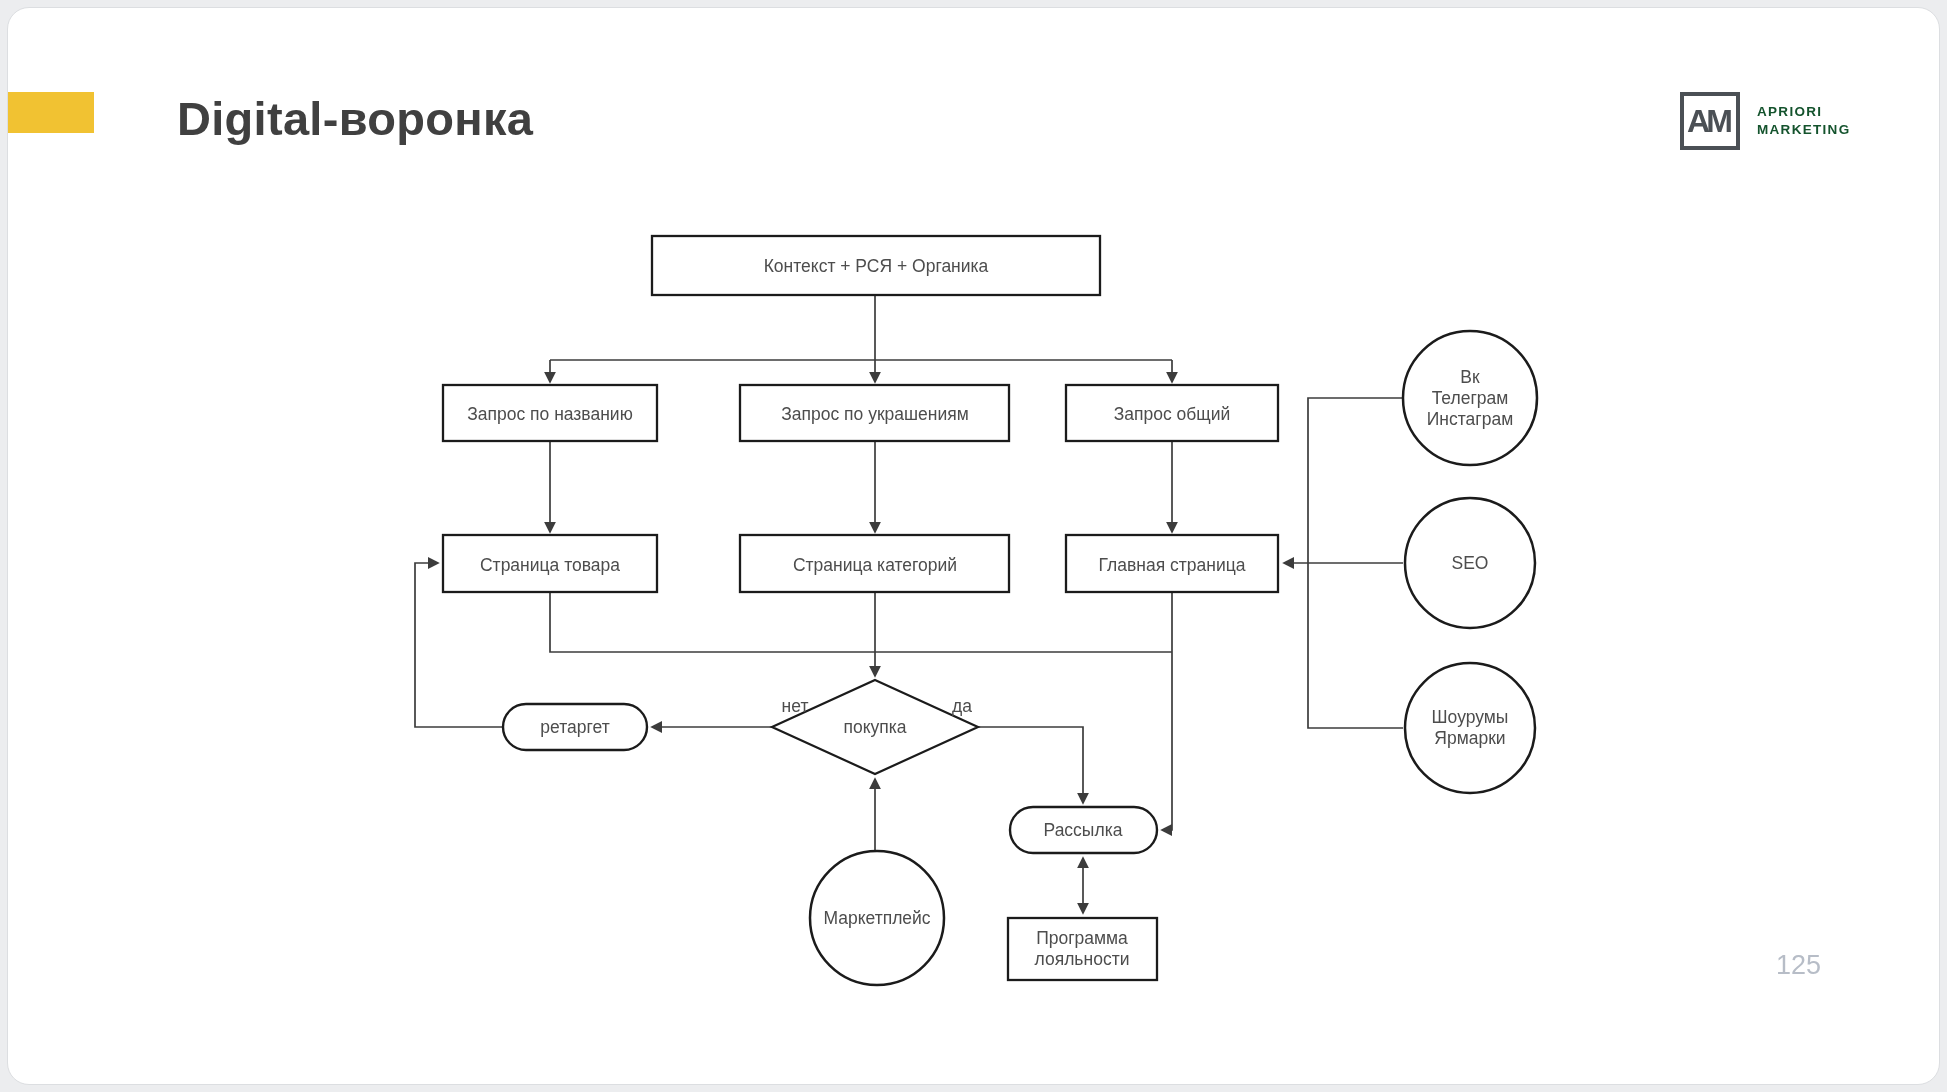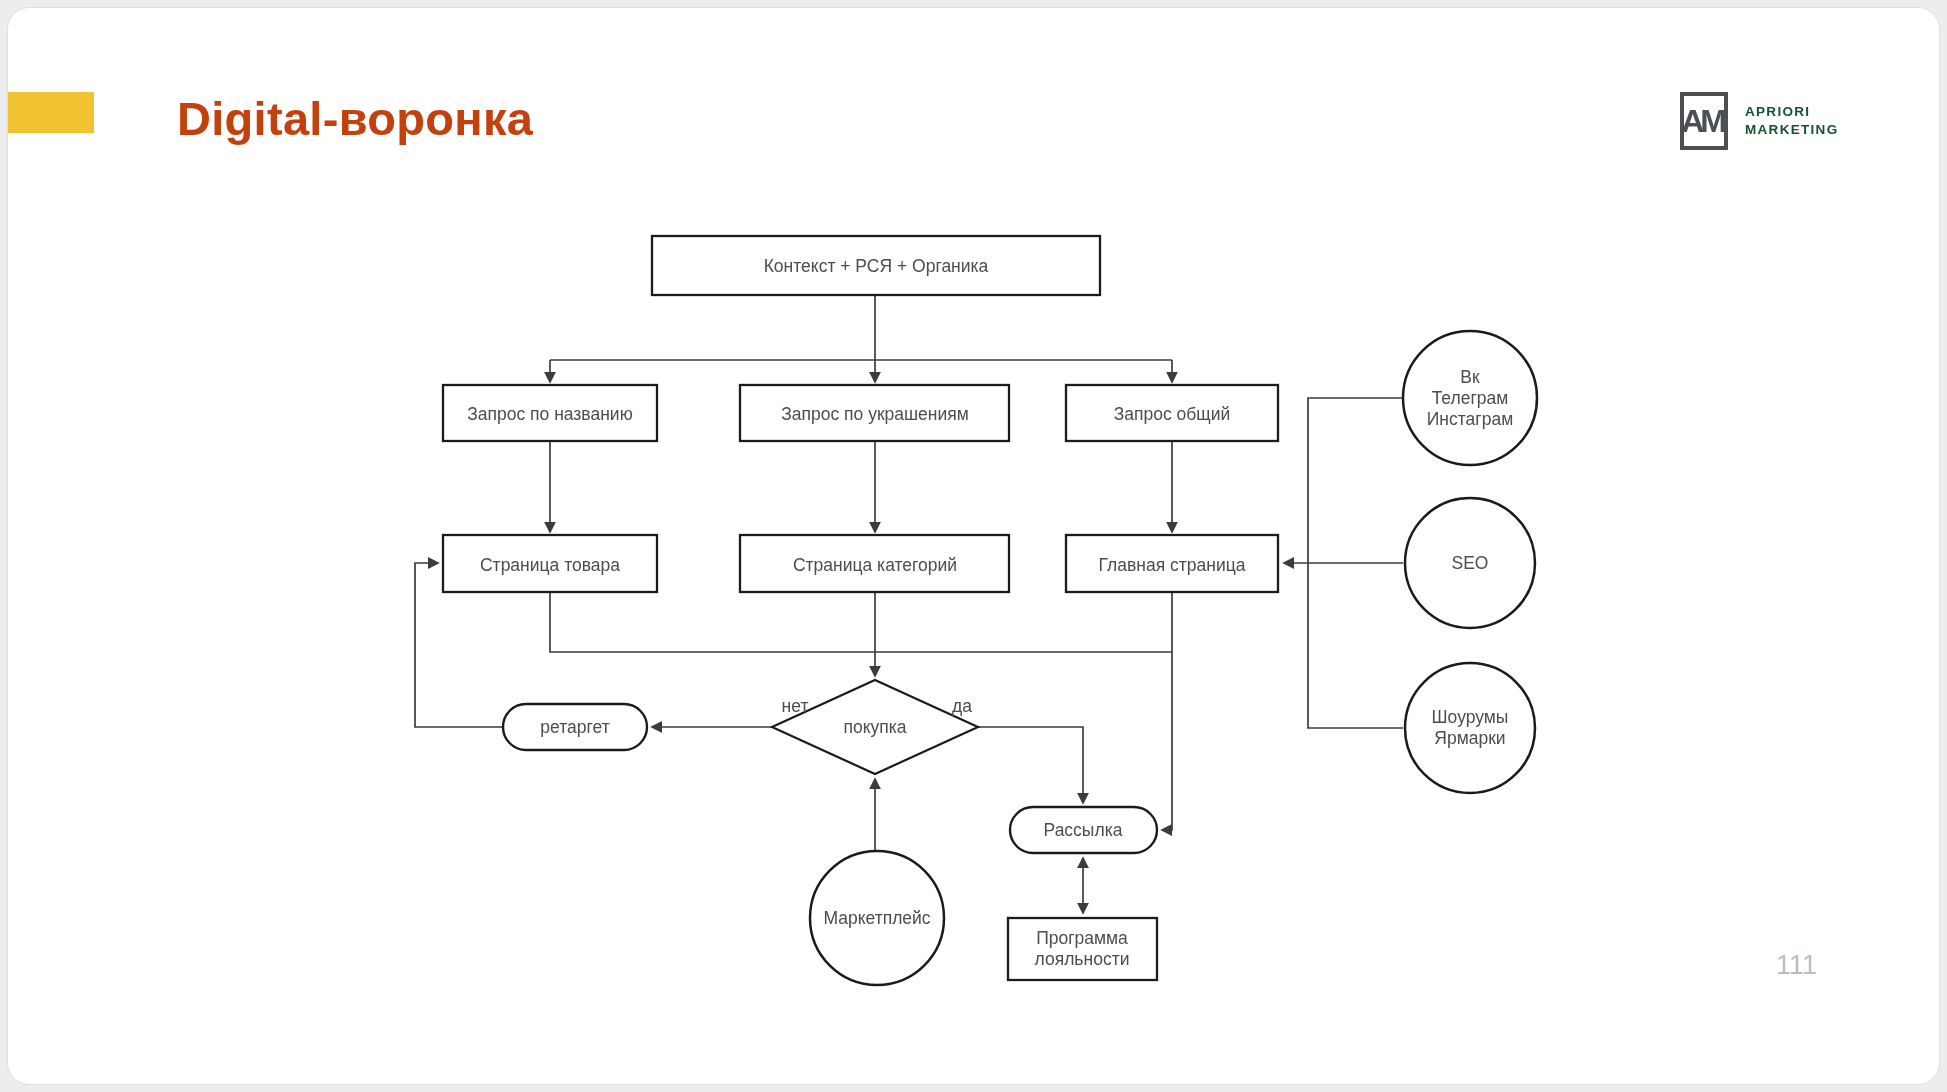--- a/index.html
+++ b/index.html
@@ -13,25 +13,25 @@
     position:absolute;left:7px;top:7px;right:7px;bottom:7px;
     background:#ffffff;border:1px solid #dcdee1;border-radius:22px;
   }
   .accent-bar{
     position:absolute;left:8px;top:92px;width:86px;height:41px;
     background:#f1c232;
   }
   .slide-title{
     position:absolute;left:177px;top:60px;
     font-size:47px;font-weight:800;letter-spacing:.3px;
-    color:#c2410c;
+    color:#404040;
   }
   .logo{position:absolute;left:1680px;top:92px;display:flex;align-items:center;}
   .logo-mark{
-    width:48px;height:58px;box-sizing:border-box;
+    width:60px;height:58px;box-sizing:border-box;
     border:4px solid #4b5055;color:#4b5055;
     display:flex;align-items:center;justify-content:center;
     font-size:32px;font-weight:800;letter-spacing:-4px;
     padding-right:4px;
   }
   .logo-text{
     margin-left:17px;
     font-size:13.5px;font-weight:700;letter-spacing:1.3px;
     color:#14532d;line-height:18px;
   }
@@ -163,13 +163,13 @@
     <text x="1470" y="569">SEO</text>
   </g>
 
   <g>
     <circle class="node-shape" stroke-width="2.5" cx="1470" cy="728" r="65"></circle>
     <text x="1470" y="723">Шоурумы</text>
     <text x="1470" y="744">Ярмарки</text>
   </g>
 </svg>
 
-<div class="page-number">111</div>
+<div class="page-number">125</div>
 
 </body></html>

